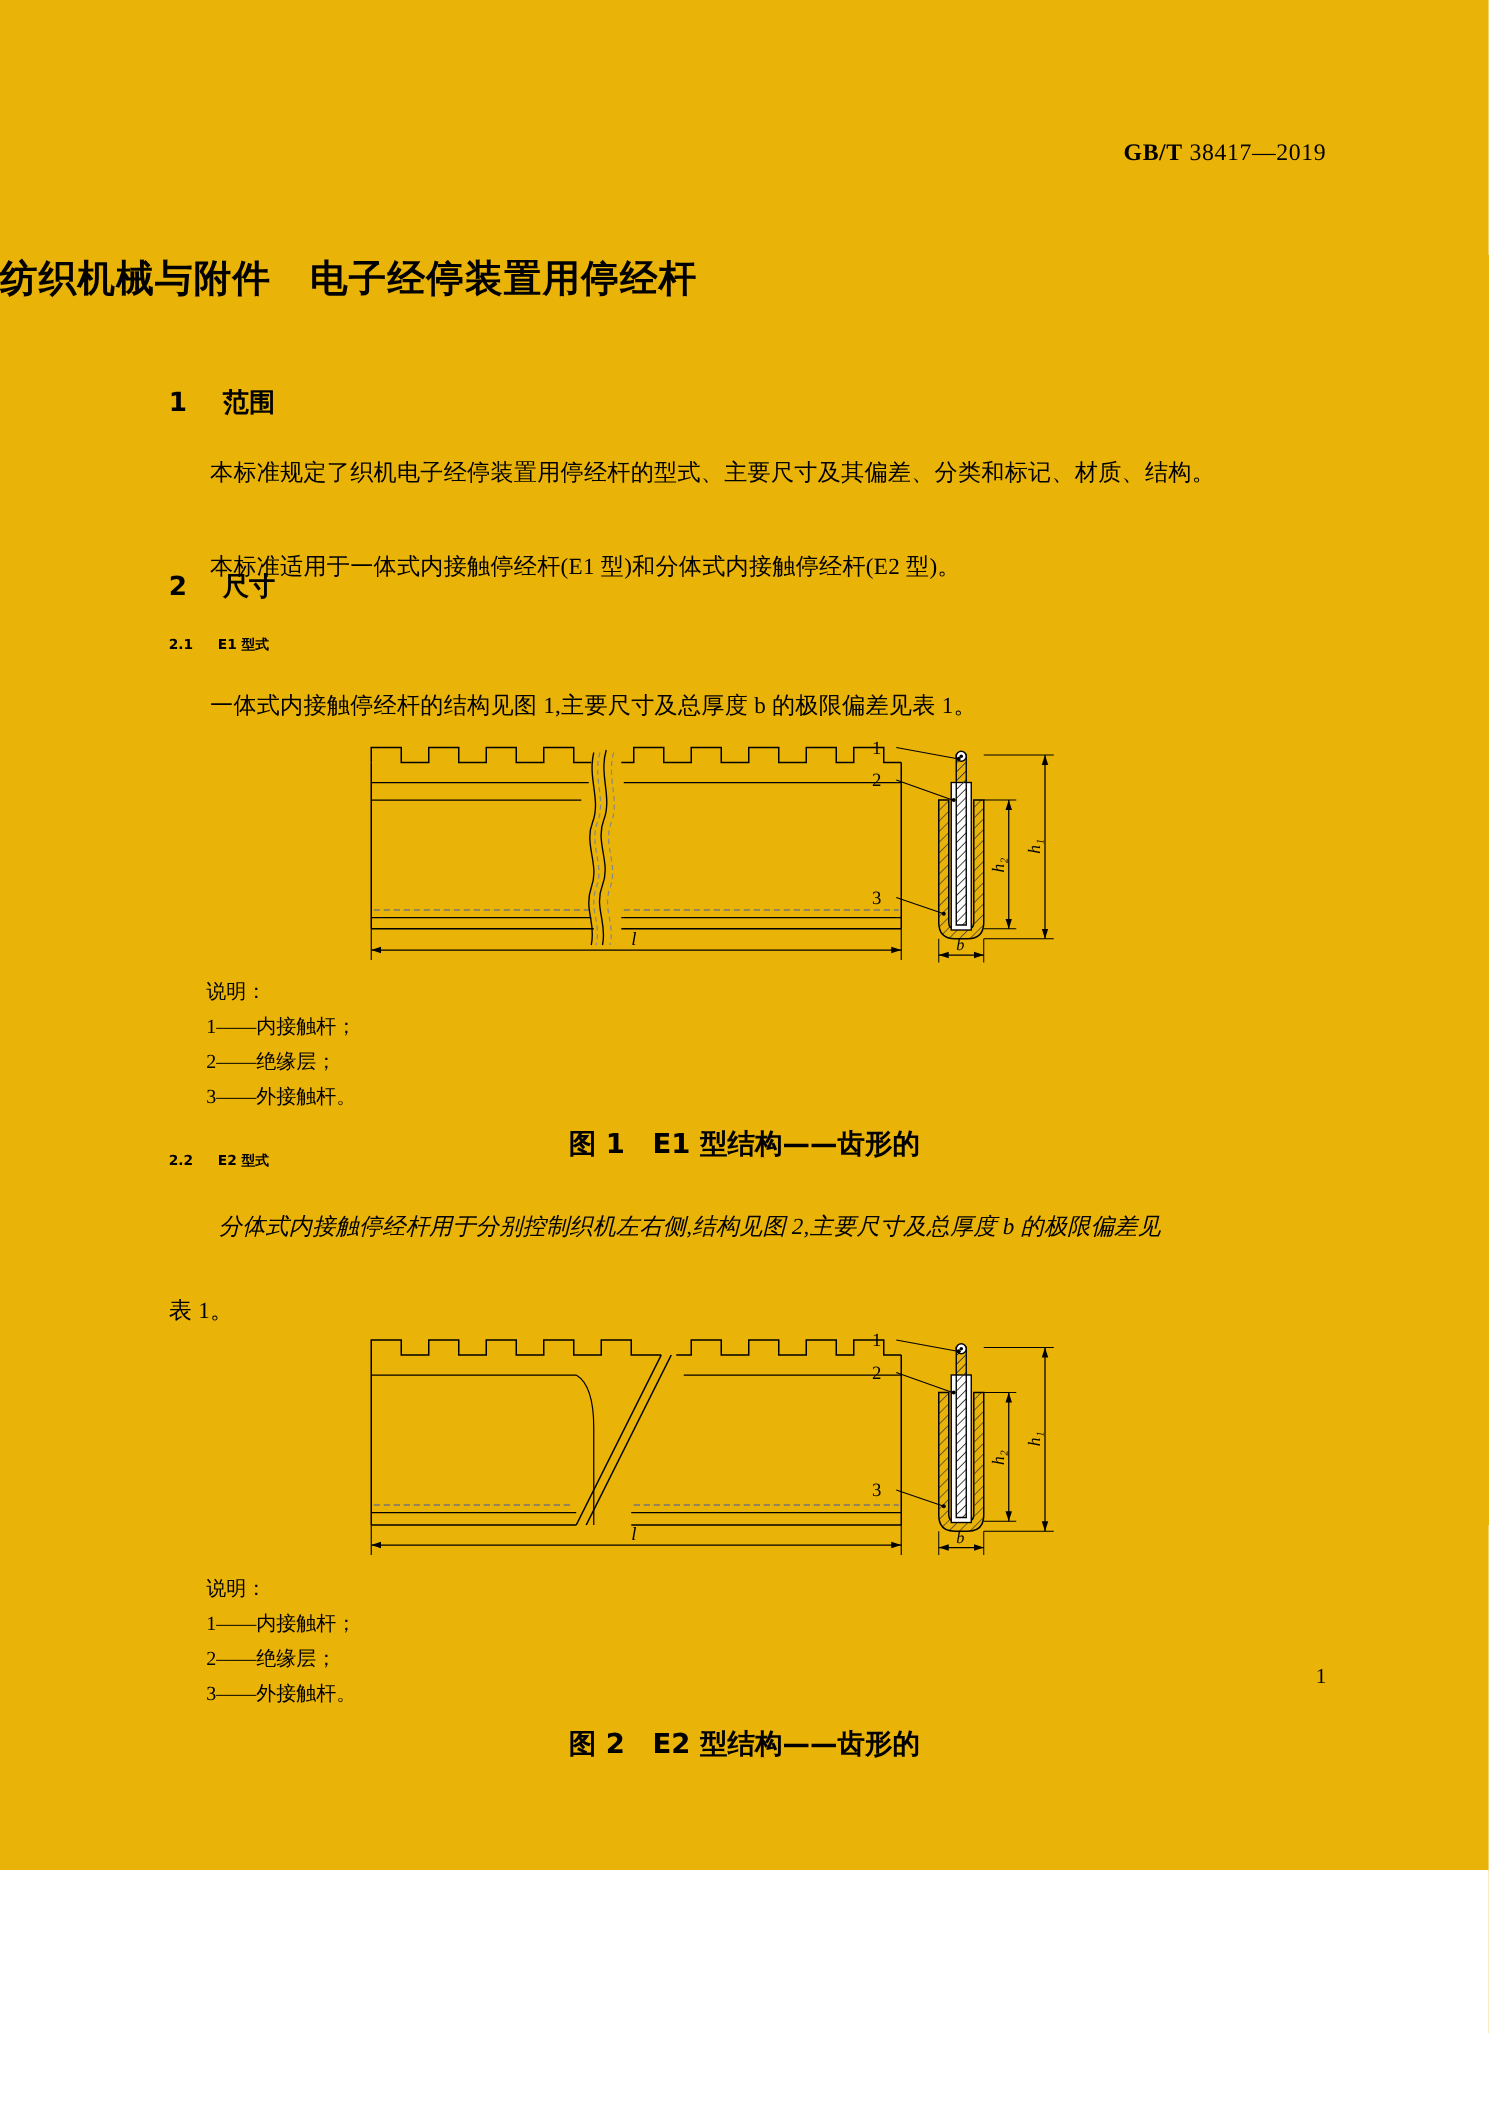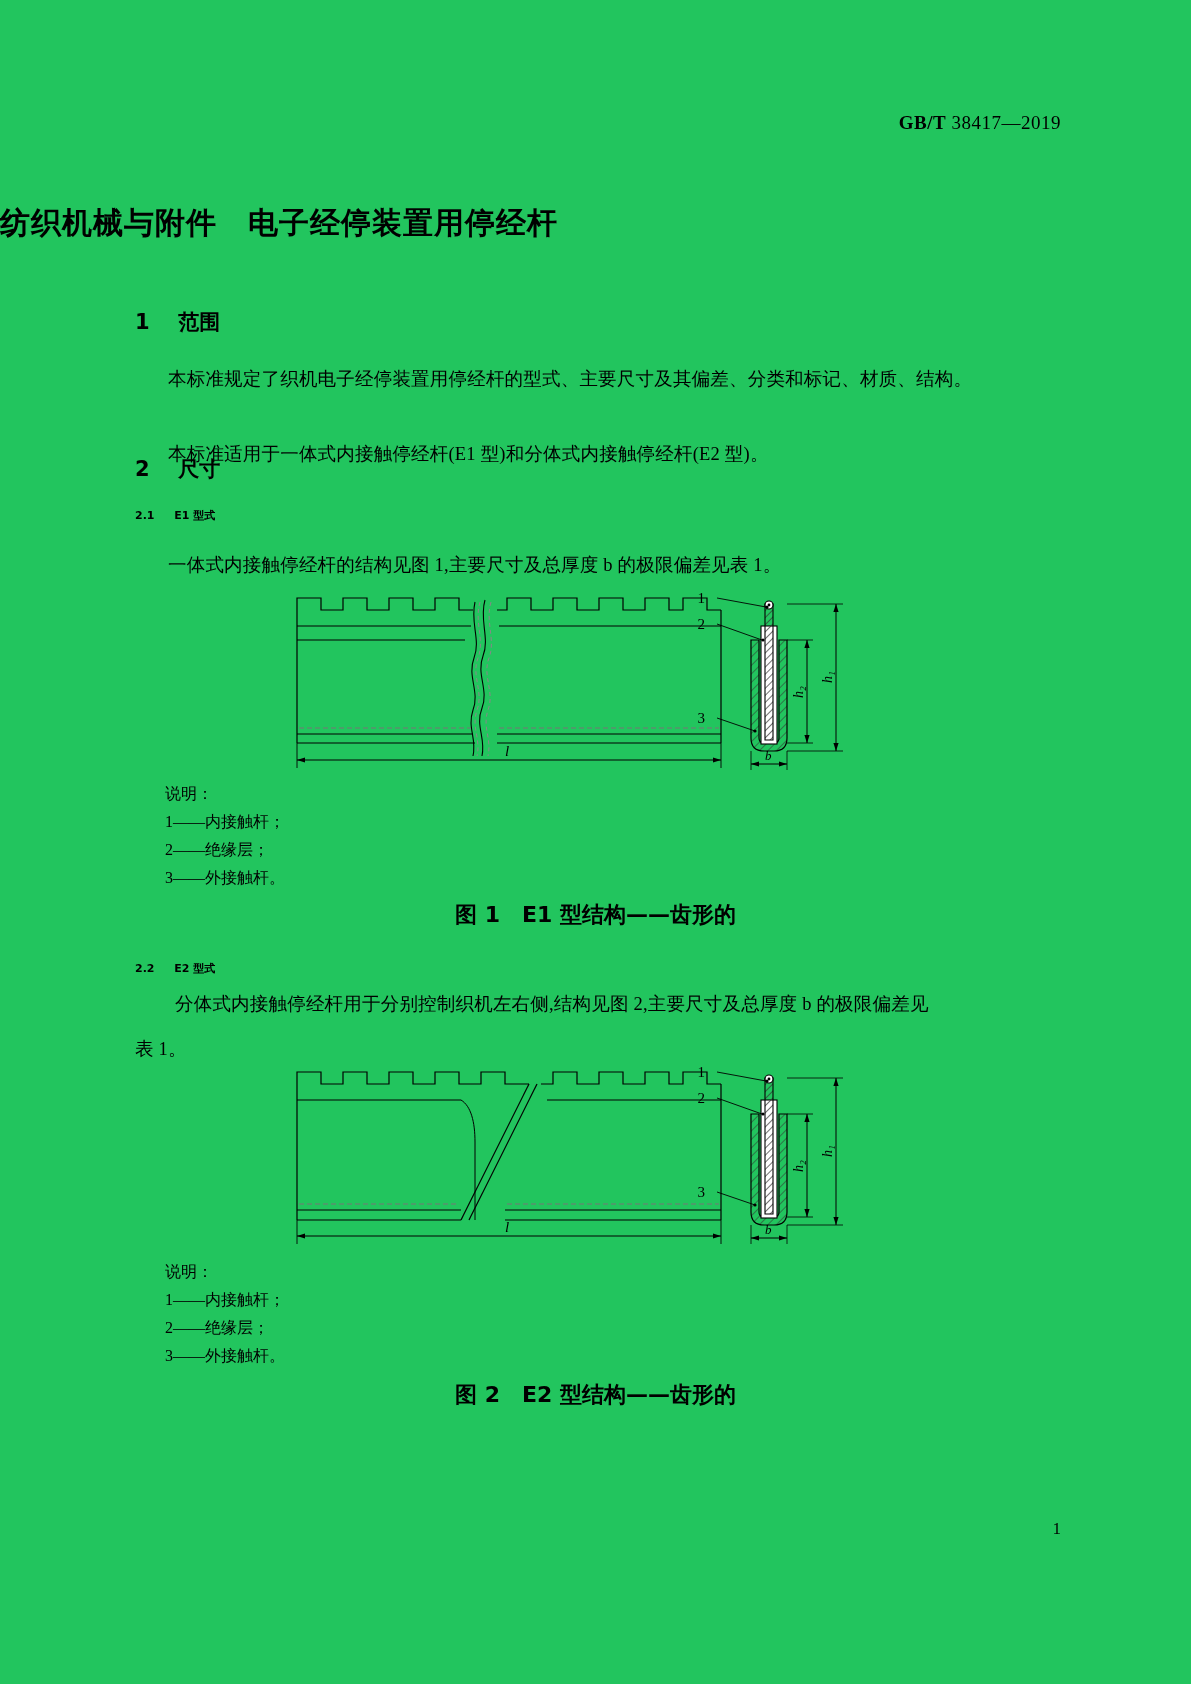--- a/index.html
+++ b/index.html
@@ -7,23 +7,23 @@
     padding: 0;
     background: #ffffff;
   }
   body {
     font-family: "Liberation Serif", "DejaVu Serif", serif;
     color: #000000;
   }
   .page {
     position: relative;
     width: 1191px;
-    height: 1684px;
+    height: 1496px;
     margin: 0 auto;
-    background: #22c55e;
+    background: #eab308;
     overflow: hidden;
   }
 
   
   .std-header {
     position: absolute;
     top: 112px;
     right: 130px;
     font-family: "Liberation Serif", serif;
     font-size: 19px;
@@ -236,27 +236,27 @@
 
   <div class="legend" style="top:780px; left:165px;">
     <div>说明：</div>
     <div>1——内接触杆；</div>
     <div>2——绝缘层；</div>
     <div>3——外接触杆。</div>
   </div>
 
   <div class="fig-caption" style="top:900px;">图 1　E1 型结构——齿形的</div>
 
-  <div class="h2" style="top:961px; left:135px;">
+  <div class="h2" style="top:921px; left:135px;">
     <span>2.2</span>
     <span style="display:inline-block;width:12px;"></span>
     <span>E2 型式</span>
   </div>
 
-  <div class="para nowrap" style="top:989px; left:175px;">分体式内接触停经杆用于分别控制织机左右侧,结构见图 2,主要尺寸及总厚度 b 的极限偏差见</div>
+  <div class="para nowrap" style="top:967px; left:175px;font-style:italic;">分体式内接触停经杆用于分别控制织机左右侧,结构见图 2,主要尺寸及总厚度 b 的极限偏差见</div>
   <div class="para nowrap" style="top:1034px; left:135px;text-align:right;">表 1。</div>
 
   <div class="figure" style="top:1062px; left:285px;">
     <svg width="570" height="190" viewBox="0 0 570 190" xmlns="http://www.w3.org/2000/svg">
       <defs>
         <pattern id="hatchA2" width="6" height="6" patternTransform="rotate(45)" patternUnits="userSpaceOnUse">
           <line x1="0" y1="0" x2="0" y2="6" stroke="#333" stroke-width="1.1"></line>
         </pattern>
         <pattern id="hatchB2" width="5" height="5" patternTransform="rotate(45)" patternUnits="userSpaceOnUse">
           <line x1="0" y1="0" x2="0" y2="5" stroke="#333" stroke-width="1.4"></line>

